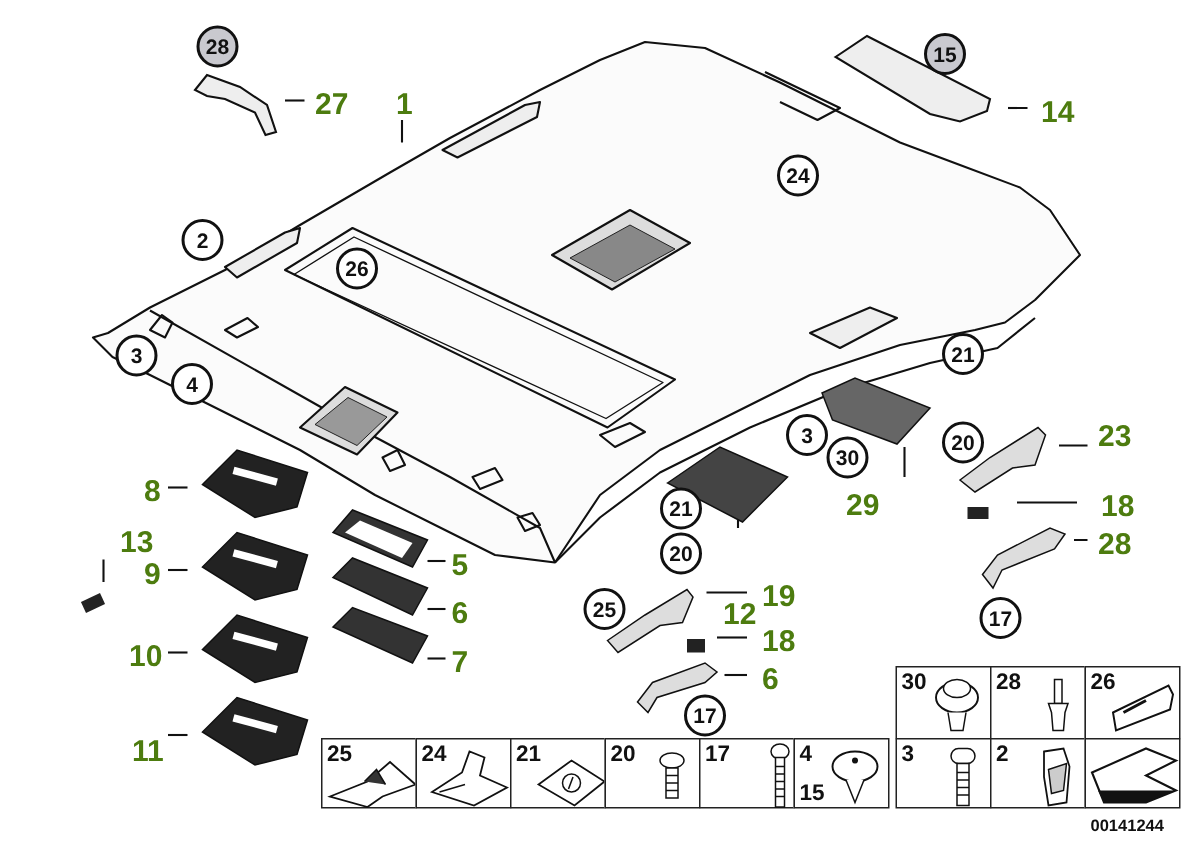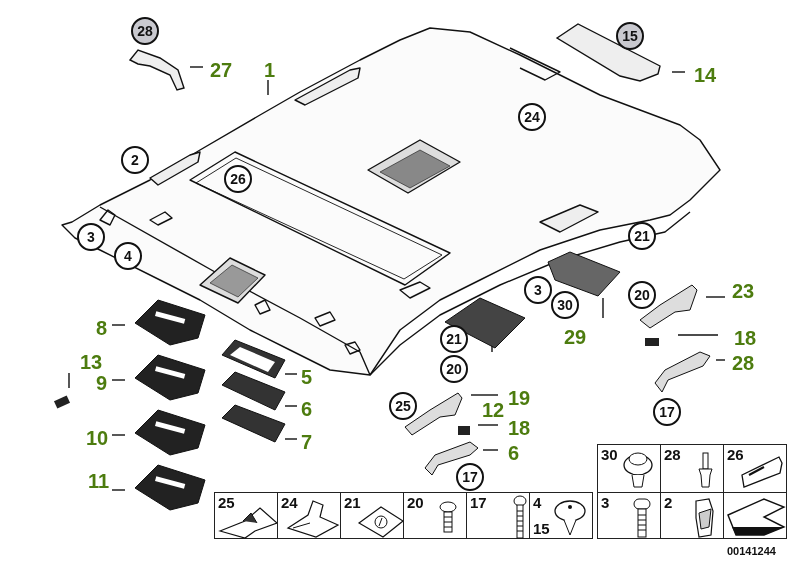--- a/index.html
+++ b/index.html
@@ -129,21 +129,21 @@
 <div class="circ" style="left:653px;top:398px;">17</div>
 <div class="circ" style="left:456px;top:463px;">17</div>
 
 
 <span class="lbl" style="left:210px;top:60px;">27</span>
 <span class="lbl" style="left:264px;top:60px;">1</span>
 <span class="lbl" style="left:694px;top:65px;">14</span>
 <span class="lbl" style="left:96px;top:318px;">8</span>
 <span class="lbl" style="left:96px;top:373px;">9</span>
 <span class="lbl" style="left:86px;top:428px;">10</span>
-<span class="lbl" style="left:88px;top:471px;">11</span>
+<span class="lbl" style="left:88px;top:491px;">11</span>
 <span class="lbl" style="left:60px;top:352px;margin-left:20px;">13</span>
 <span class="lbl" style="left:301px;top:367px;">5</span>
 <span class="lbl" style="left:301px;top:399px;">6</span>
 <span class="lbl" style="left:301px;top:432px;">7</span>
 <span class="lbl" style="left:482px;top:356px;margin-top:44px;">12</span>
 <span class="lbl" style="left:564px;top:327px;">29</span>
 <span class="lbl" style="left:732px;top:281px;">23</span>
 <span class="lbl" style="left:734px;top:328px;">18</span>
 <span class="lbl" style="left:732px;top:353px;">28</span>
 <span class="lbl" style="left:508px;top:388px;">19</span>

